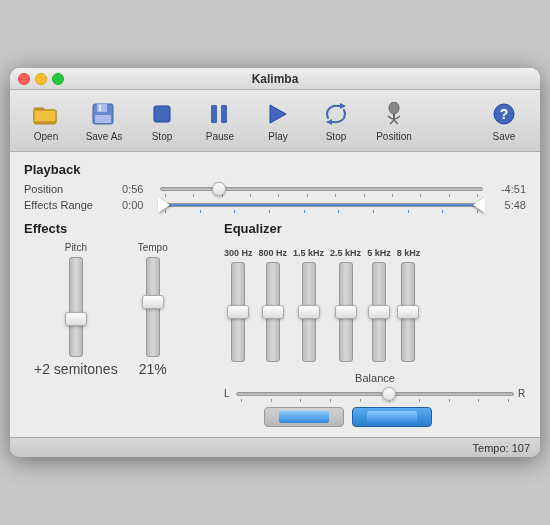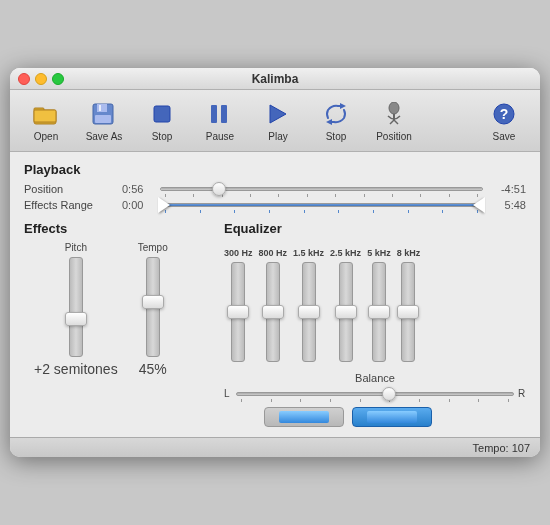--- a/index.html
+++ b/index.html
@@ -472,21 +472,21 @@
               <div class="v-slider-thumb" style="top:62%;"></div>
             </div>
             <span class="v-slider-value">+2 semitones</span>
           </div>
 
           <div class="v-slider-col">
             <span class="v-slider-label">Tempo</span>
             <div class="v-slider-track">
               <div class="v-slider-thumb" style="top:45%;"></div>
             </div>
-            <span class="v-slider-value">45%</span>
+            <span class="v-slider-value">21%</span>
           </div>
         </div>
       </div>
 
       <div class="eq-panel">
         <div class="section-header">Equalizer</div>
         <div class="eq-sliders-container">
 
           <div class="eq-col">
             <span class="eq-label">300 Hz</span>

